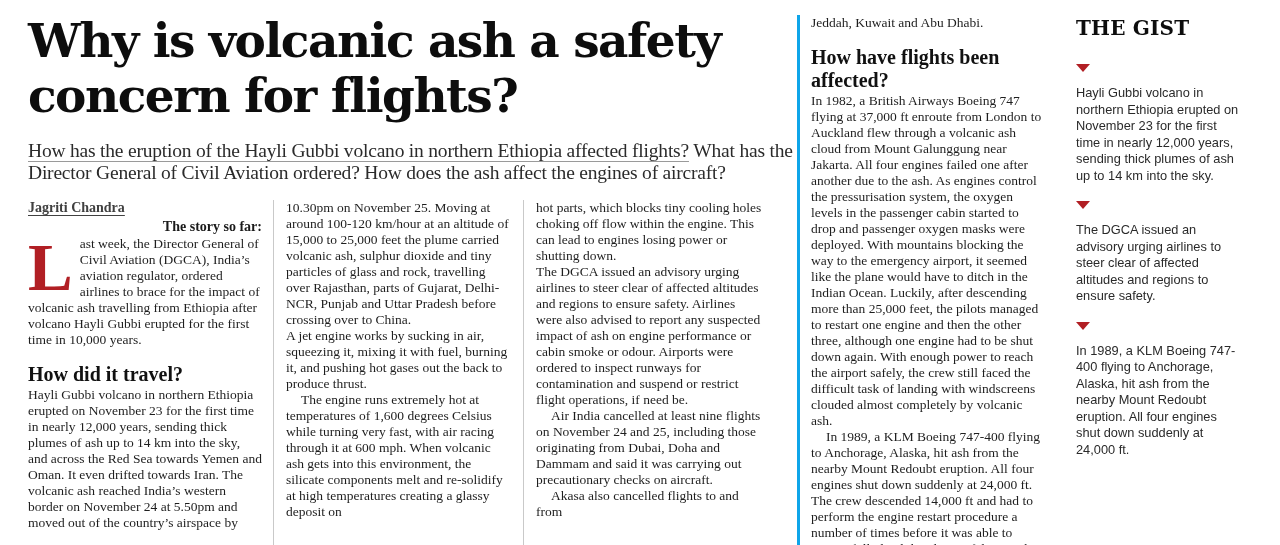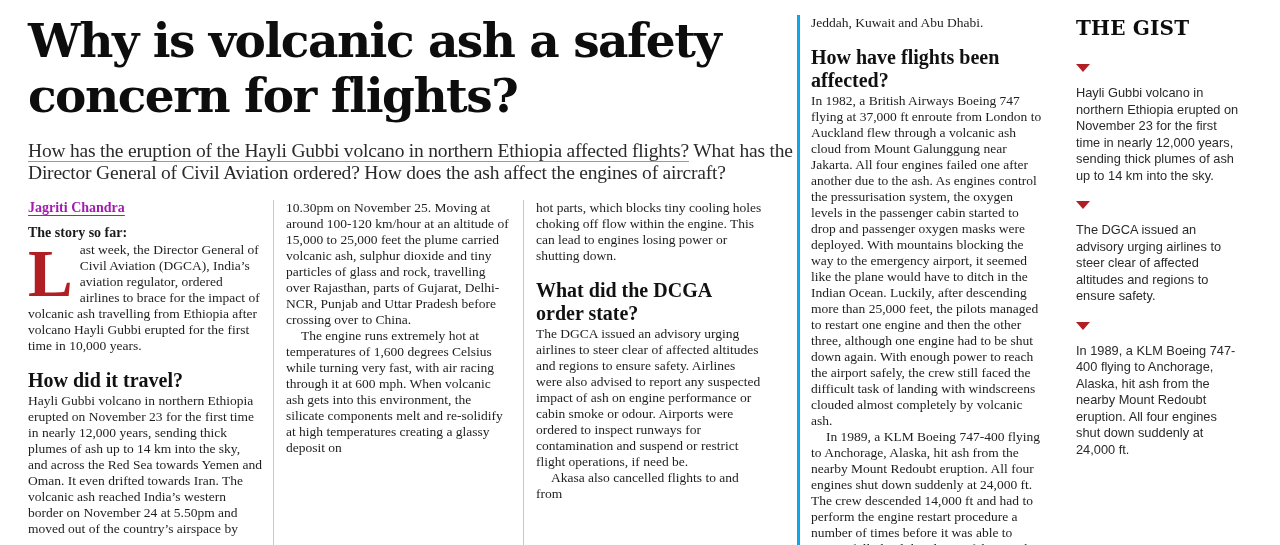--- a/index.html
+++ b/index.html
@@ -44,24 +44,24 @@
   }
   .cols { display: flex; flex: 1 1 auto; }
   .col { width: 245px; flex: none; padding-right: 11px; }
   .col + .col { border-left: 1px solid #c9c9c9; padding-left: 12px; width: 250px; }
 
   .byline {
     font-weight: bold;
     font-size: 14px;
     text-decoration: underline;
     text-underline-offset: 3px;
-    margin-bottom: 9px;
-    color: #a21caf;
+    margin-bottom: 3px;
+    color: #404040;
   }
-  .story-label { font-weight: bold; font-size: 14px; margin-bottom: 1px; }
+  .story-label { font-weight: bold; font-size: 14px; margin-bottom: 1px; text-align: right; }
   .body-para { font-size: 13.5px; line-height: 16px; color: #1e1e1e; }
   .body-para.indent { text-indent: 15px; }
   .sec-heading { font-size: 20px; font-weight: bold; margin-top: 15px; margin-bottom: 1px; color: #111; }
   .dropcap {
     float: left;
     font-family: "Liberation Serif", serif;
     font-weight: bold;
     font-size: 67px;
     line-height: 52px;
     padding: 5px 7px 2px 0;
@@ -106,27 +106,28 @@
         <div class="col">
           <div class="byline">Jagriti Chandra</div>
           <p class="story-label">The story so far:</p>
           <p class="body-para"><span class="dropcap">L</span><span>ast week, the Director General of Civil Aviation (DGCA), India’s aviation regulator, ordered airlines to brace for the impact of volcanic ash travelling from Ethiopia after volcano Hayli Gubbi erupted for the first time in 10,000 years.</span></p>
           <h3 class="sec-heading">How did it travel?</h3>
           <p class="body-para">Hayli Gubbi volcano in northern Ethiopia erupted on November 23 for the first time in nearly 12,000 years, sending thick plumes of ash up to 14 km into the sky, and across the Red Sea towards Yemen and Oman. It even drifted towards Iran. The volcanic ash reached India’s western border on November 24 at 5.50pm and moved out of the country’s airspace by</p>
         </div>
 
         <div class="col">
           <p class="body-para">10.30pm on November 25. Moving at around 100-120 km/hour at an altitude of 15,000 to 25,000 feet the plume carried volcanic ash, sulphur dioxide and tiny particles of glass and rock, travelling over Rajasthan, parts of Gujarat, Delhi-NCR, Punjab and Uttar Pradesh before crossing over to China.</p>
+          <p class="body-para">A jet engine works by sucking in air, squeezing it, mixing it with fuel, burning it, and pushing hot gases out the back to produce thrust.</p>
           <p class="body-para indent">The engine runs extremely hot at temperatures of 1,600 degrees Celsius while turning very fast, with air racing through it at 600 mph. When volcanic ash gets into this environment, the silicate components melt and re-solidify at high temperatures creating a glassy deposit on</p>
         </div>
 
         <div class="col">
           <p class="body-para">hot parts, which blocks tiny cooling holes choking off flow within the engine. This can lead to engines losing power or shutting down.</p>
-          <h3 class="sec-heading">What did the DCGA order state?</h3>
           <p class="body-para">The DGCA issued an advisory urging airlines to steer clear of affected altitudes and regions to ensure safety. Airlines were also advised to report any suspected impact of ash on engine performance or cabin smoke or odour. Airports were ordered to inspect runways for contamination and suspend or restrict flight operations, if need be.</p>
+          <p class="body-para indent">Air India cancelled at least nine flights on November 24 and 25, including those originating from Dubai, Doha and Dammam and said it was carrying out precautionary checks on aircraft.</p>
           <p class="body-para indent">Akasa also cancelled flights to and from</p>
         </div>
 
       </div>
     </div>
 
     <div class="col4-wrap">
       <div class="col4">
         <p class="body-para">Jeddah, Kuwait and Abu Dhabi.</p>
         <h3 class="sec-heading">How have flights been affected?</h3>

